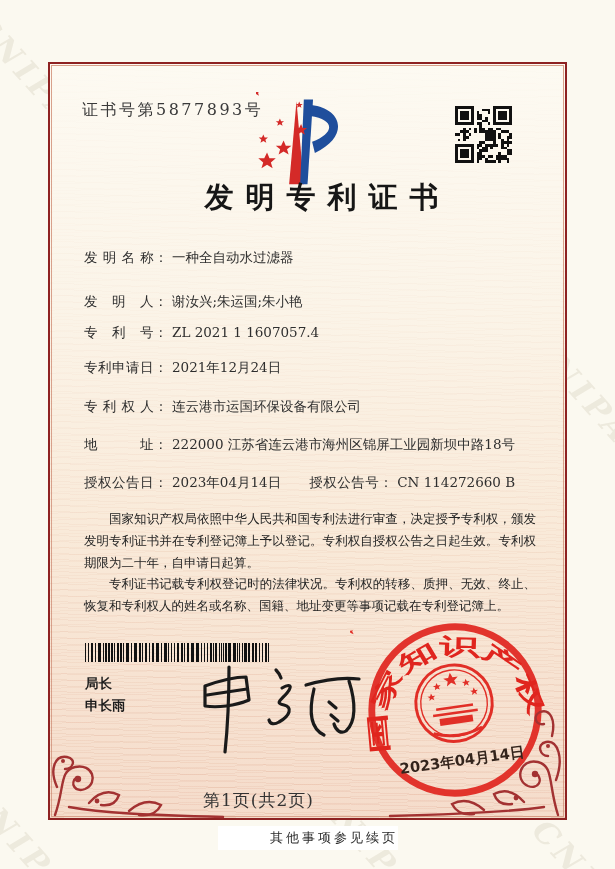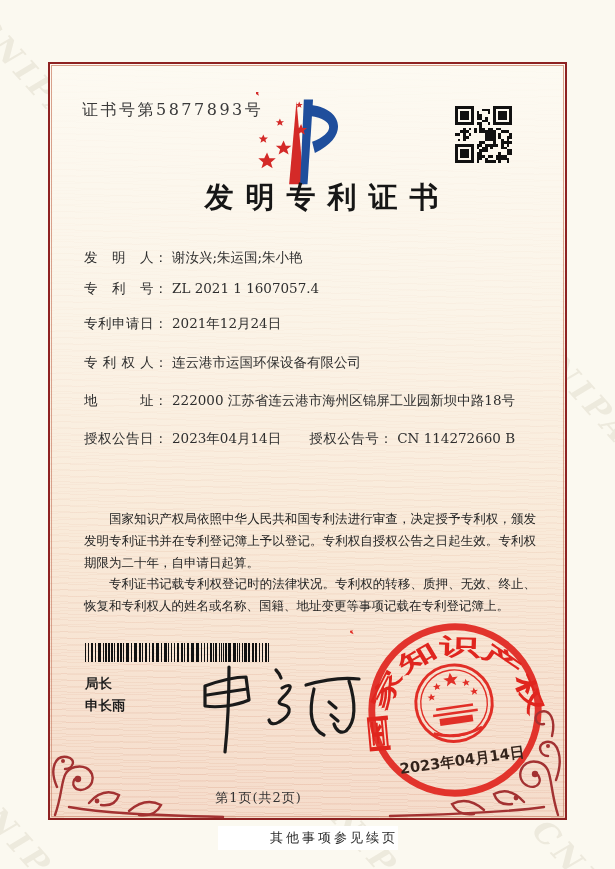--- a/index.html
+++ b/index.html
@@ -63,21 +63,21 @@
   
   .barcode{ position:absolute; left:85px; top:643px; width:184px; height:19px; }
   .officer{ position:absolute; left:85px; top:672px; font-family:"DejaVu Sans", sans-serif;
             font-size:13.5px; font-weight:bold; color:#1d1d1d; line-height:22px; }
   .signature{ position:absolute; left:192px; top:662px; width:180px; height:95px; }
   
   .seal{ position:absolute; left:362px; top:617px; width:186px; height:186px;
          transform:rotate(-8deg); }
   
   .page-num{ position:absolute; left:50px; top:789px; width:417px; text-align:center;
-             font-size:13px; color:#333; letter-spacing:1px; }
+             font-size:17px; color:#333; letter-spacing:1px; }
   .footer-box{
     position:absolute; left:218px; top:826px; width:180px; height:24px;
     background:#ffffff; display:flex; align-items:center; justify-content:flex-end;
   }
   .footer-box span{ font-size:13px; letter-spacing:3px; color:#2b2b2b; }
   .orn{ position:absolute; pointer-events:none; }
   .orn-left{ left:47px; top:731px; width:180px; height:88px; }
   .orn-right{ left:385px; top:700px; width:182px; height:119px; transform:scaleX(-1); }
 </style>
 </head>
@@ -256,20 +256,23 @@
       <rect x="12" y="20" width="1" height="1" fill="#111"></rect>
       <rect x="13" y="20" width="1" height="1" fill="#111"></rect>
       <rect x="14" y="20" width="1" height="1" fill="#111"></rect>
       <rect x="16" y="20" width="1" height="1" fill="#111"></rect>
       <rect x="19" y="20" width="1" height="1" fill="#111"></rect>
     </svg>
 
   <div class="title">发明专利证书</div>
 
   <div class="fields">
+    <div class="frow mb1">
+      <span class="lbl">发 明 名 称：</span><span class="val">一种全自动水过滤器</span>
+    </div>
     <div class="frow mb2">
       <span class="lbl">发　明　人：</span><span class="val">谢汝兴;朱运国;朱小艳</span>
     </div>
     <div class="frow mb3">
       <span class="lbl">专　利　号：</span><span class="val">ZL 2021 1 1607057.4</span>
     </div>
     <div class="frow mb4">
       <span class="lbl">专利申请日：</span><span class="val">2021年12月24日</span>
     </div>
     <div class="frow mb5">

